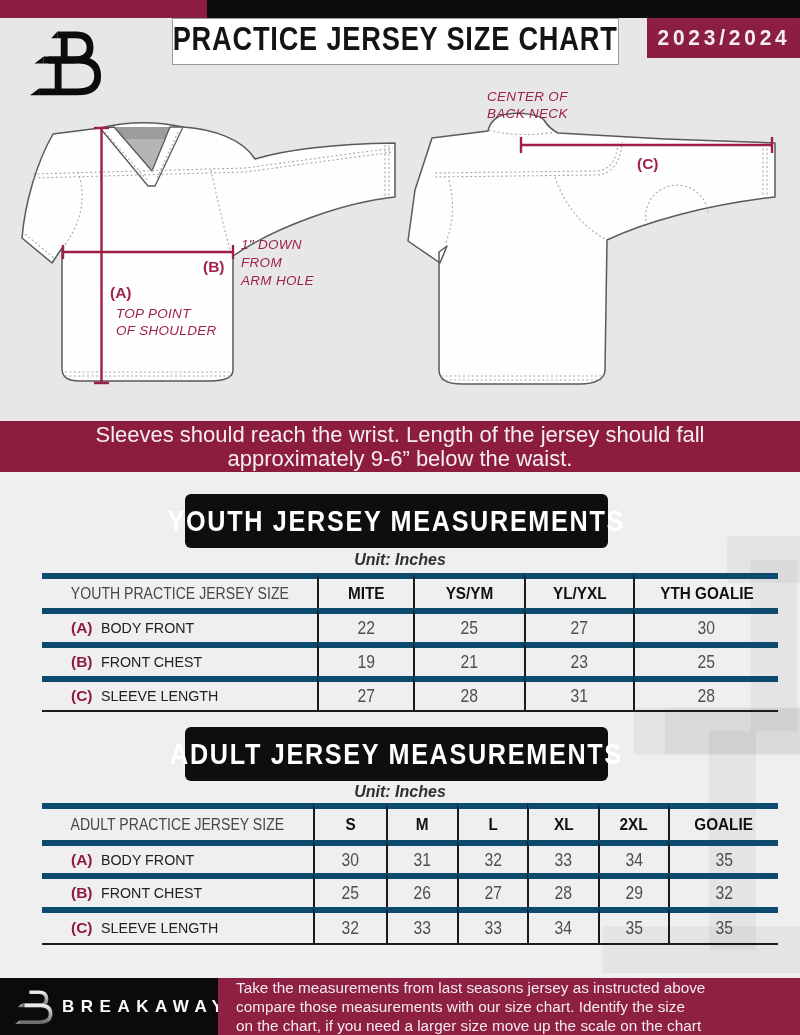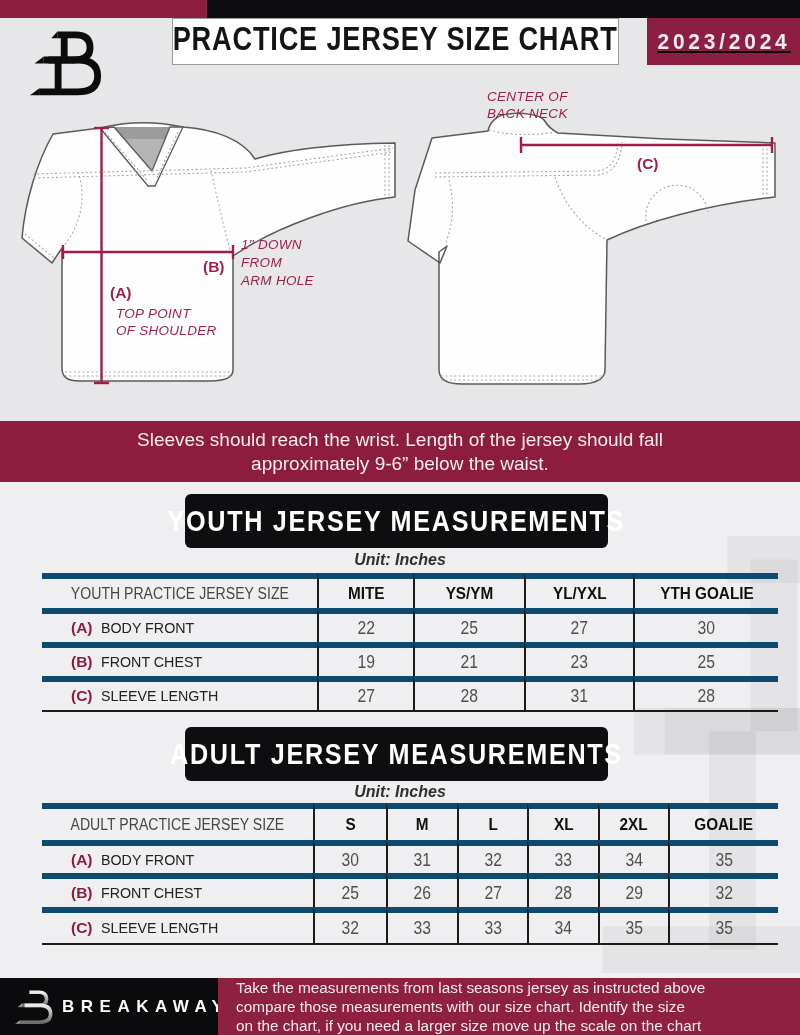--- a/index.html
+++ b/index.html
@@ -8,28 +8,28 @@
   .abs{position:absolute;}
   
   .sec-top{left:0;top:0;width:800px;height:421px;background:#E7E6E8;}
   .strip-maroon{left:0;top:0;width:207px;height:18px;background:#8C1F41;}
   .strip-black{left:207px;top:0;width:593px;height:18px;background:#0D0D0F;}
   .title-box{left:126px;top:18px;width:447px;height:47px;background:#FFFFFF;
              border:1px solid #9b9b9b;box-sizing:border-box;
              display:flex;align-items:flex-start;justify-content:center;margin-left:46px;}
   .title-box span{font-size:34px;font-weight:bold;color:#141414;letter-spacing:1px;
                   display:inline-block;transform:scaleX(.8);white-space:nowrap;}
-  .year-box{left:647px;top:18px;width:153px;height:47px;background:#8C1F41;
-            display:flex;align-items:center;justify-content:center;text-decoration:underline;}
+  .year-box{left:647px;top:18px;width:153px;height:40px;background:#8C1F41;
+            display:flex;align-items:center;justify-content:center;}
   .year-box span{font-size:22px;font-weight:bold;color:#F4EDF0;letter-spacing:4px;
                  display:inline-block;transform:scaleX(.95);white-space:nowrap;}
   
-  .notice{left:0;top:421px;width:800px;height:61px;background:#8C1D3F;color:#F5EDF0;
+  .notice{left:0;top:421px;width:800px;height:51px;background:#8C1D3F;color:#F5EDF0;
           display:flex;flex-direction:column;align-items:center;justify-content:center;
-          font-size:19px;line-height:24px;text-align:center;}
+          font-size:22px;line-height:24px;text-align:center;}
   
   .sec-bottom{left:0;top:482px;width:800px;height:553px;background:#EFEEF0;}
   .watermark{left:540px;top:10px;width:260px;height:543px;overflow:hidden;}
   
   .black-banner{left:185px;width:423px;height:54px;background:#0E0E10;border-radius:6px;
                 display:flex;align-items:center;justify-content:center;}
   .black-banner span{color:#fff;font-size:30px;font-weight:bold;letter-spacing:2px;
                      display:inline-block;transform:scaleX(.84);white-space:nowrap;}
   .unit{left:0;width:800px;height:20px;text-align:center;font-style:italic;
         font-weight:bold;font-size:16px;color:#2F2F2F;}

